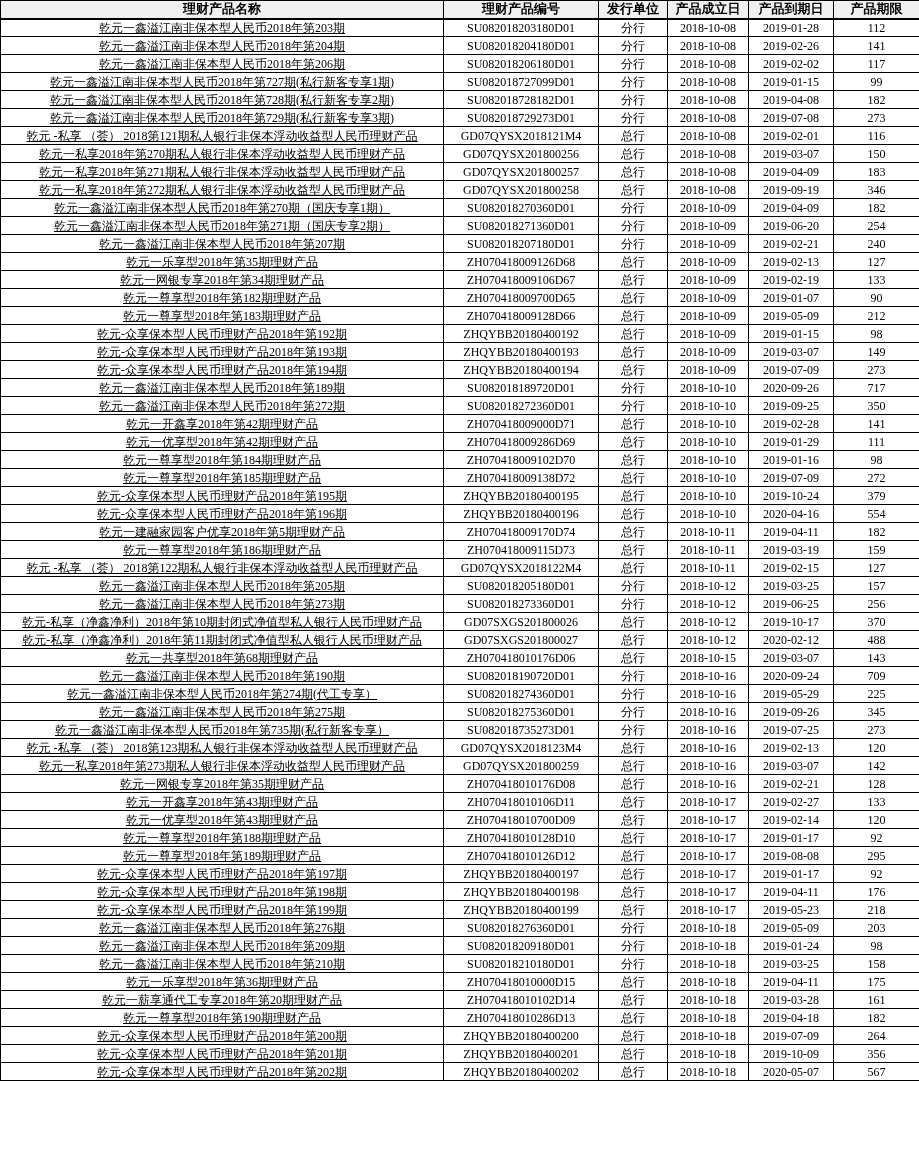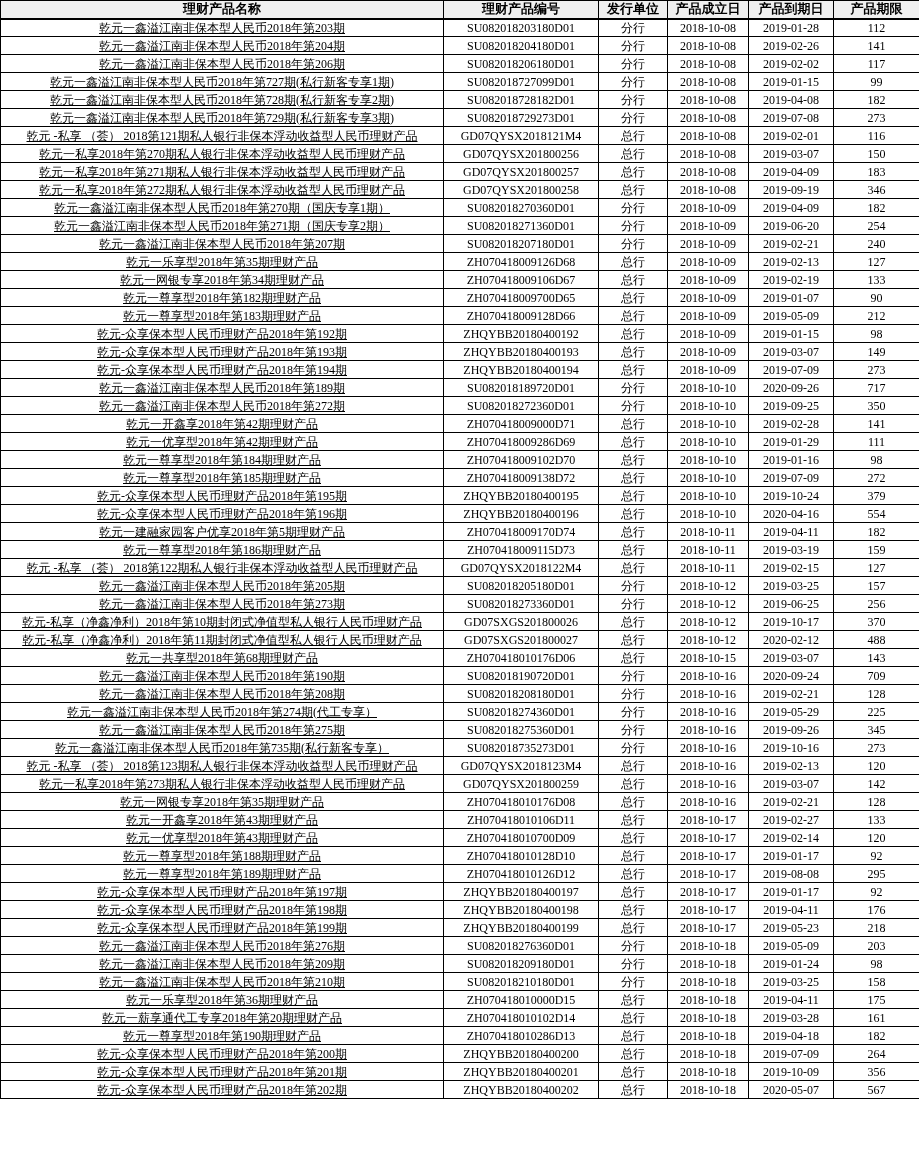--- a/index.html
+++ b/index.html
@@ -362,49 +362,41 @@
       </tr>
       <tr>
         <td><span class="name-link">乾元一鑫溢江南非保本型人民币2018年第190期</span></td>
         <td>SU082018190720D01</td>
         <td>分行</td>
         <td>2018-10-16</td>
         <td>2020-09-24</td>
         <td>709</td>
       </tr>
       <tr>
-        <td><span class="name-link">乾元一鑫溢江南非保本型人民币2018年第208期</span></td>
-        <td>SU082018208180D01</td>
-        <td>分行</td>
-        <td>2018-10-16</td>
-        <td>2019-02-21</td>
-        <td>128</td>
-      </tr>
-      <tr>
         <td><span class="name-link">乾元一鑫溢江南非保本型人民币2018年第274期(代工专享）</span></td>
         <td>SU082018274360D01</td>
         <td>分行</td>
         <td>2018-10-16</td>
         <td>2019-05-29</td>
         <td>225</td>
       </tr>
       <tr>
         <td><span class="name-link">乾元一鑫溢江南非保本型人民币2018年第275期</span></td>
         <td>SU082018275360D01</td>
         <td>分行</td>
         <td>2018-10-16</td>
         <td>2019-09-26</td>
         <td>345</td>
       </tr>
       <tr>
         <td><span class="name-link">乾元一鑫溢江南非保本型人民币2018年第735期(私行新客专享）</span></td>
         <td>SU082018735273D01</td>
         <td>分行</td>
         <td>2018-10-16</td>
-        <td>2019-10-16</td>
+        <td>2019-07-25</td>
         <td>273</td>
       </tr>
       <tr>
         <td><span class="name-link">乾元 -私享 （荟） 2018第123期私人银行非保本浮动收益型人民币理财产品</span></td>
         <td>GD07QYSX2018123M4</td>
         <td>总行</td>
         <td>2018-10-16</td>
         <td>2019-02-13</td>
         <td>120</td>
       </tr>

